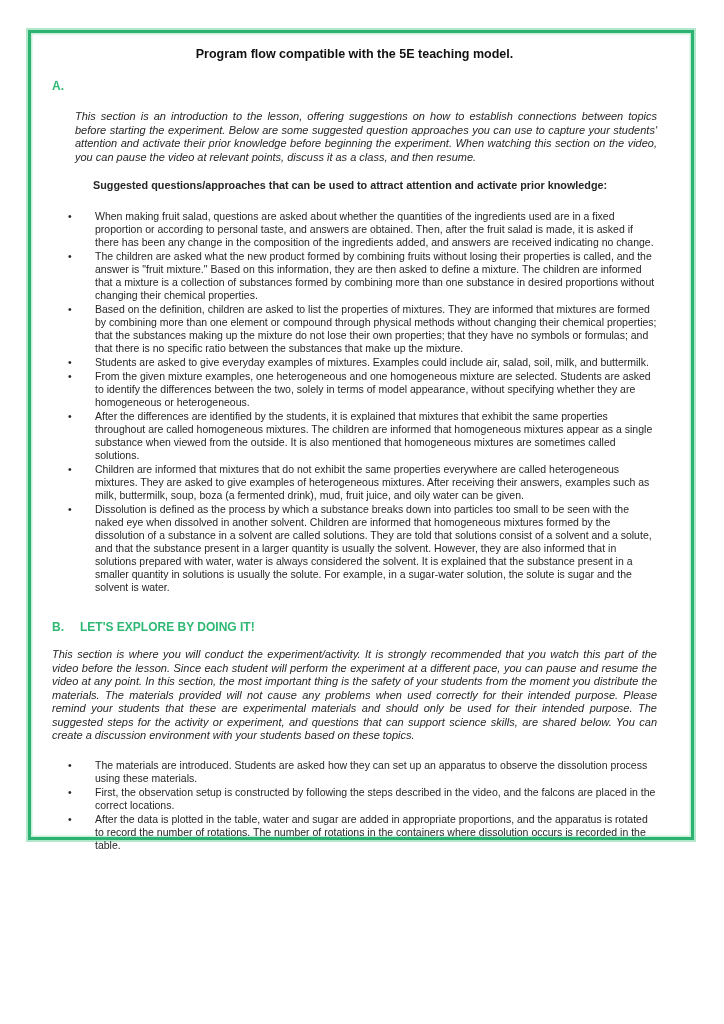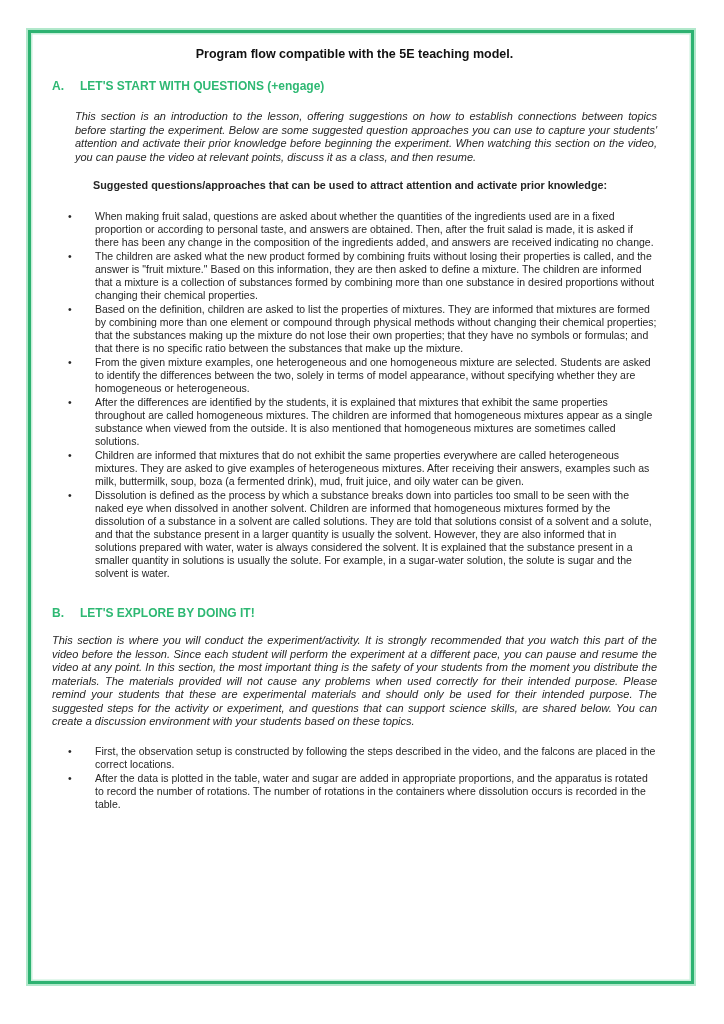--- a/index.html
+++ b/index.html
@@ -8,21 +8,21 @@
     --text-color:#262626;
     --title-color:#111111;
   }
   html,body{margin:0;padding:0;}
   body{
     width:724px;height:1024px;position:relative;background:#ffffff;
     font-family:"Liberation Sans", sans-serif;color:var(--text-color);
     overflow:hidden;
   }
   .page{
-    position:absolute;left:28px;top:30px;width:666px;height:954px;
+    position:absolute;left:28px;top:30px;width:666px;height:810px;
     box-sizing:border-box;background:#ffffff;
     border:3.5px solid var(--border-green);
     box-shadow:0 0 0 2px rgba(113,214,160,.55), inset 0 0 0 1.5px rgba(113,214,160,.40);
     padding:12px 34px 0 21px;
   }
   .title{
     text-align:center;font-weight:bold;font-size:12.5px;line-height:15px;
     color:var(--title-color);margin-top:2px;
   }
   .sec-head{
@@ -56,46 +56,47 @@
 </head>
 <body>
 
 <div class="page">
 
   <div class="title">Program flow compatible with the 5E teaching model.</div>
 
   <section>
     <div class="sec-head sec-head-a">
       <span class="sec-label">A.</span>
-      <span class="sec-title">LET'S START WITH QUESTIONS (+engage)</span>
     </div>
 
     <p class="intro intro-a">This section is an introduction to the lesson, offering suggestions on how to establish connections between topics before starting the experiment. Below are some suggested question approaches you can use to capture your students' attention and activate their prior knowledge before beginning the experiment. When watching this section on the video, you can pause the video at relevant points, discuss it as a class, and then resume.</p>
 
     <p class="subhead subhead-a">Suggested questions/approaches that can be used to attract attention and activate prior knowledge:</p>
 
     <ul class="bullets bullets-a">
       <li>When making fruit salad, questions are asked about whether the quantities of the ingredients used are in a fixed proportion or according to personal taste, and answers are obtained. Then, after the fruit salad is made, it is asked if there has been any change in the composition of the ingredients added, and answers are received indicating no change.</li>
       <li>The children are asked what the new product formed by combining fruits without losing their properties is called, and the answer is "fruit mixture." Based on this information, they are then asked to define a mixture. The children are informed that a mixture is a collection of substances formed by combining more than one substance in desired proportions without changing their chemical properties.</li>
       <li>Based on the definition, children are asked to list the properties of mixtures. They are informed that mixtures are formed by combining more than one element or compound through physical methods without changing their chemical properties; that the substances making up the mixture do not lose their own properties; that they have no symbols or formulas; and that there is no specific ratio between the substances that make up the mixture.</li>
+      <li>Students are asked to give everyday examples of mixtures. Examples could include air, salad, soil, milk, and buttermilk.</li>
       <li>From the given mixture examples, one heterogeneous and one homogeneous mixture are selected. Students are asked to identify the differences between the two, solely in terms of model appearance, without specifying whether they are homogeneous or heterogeneous.</li>
       <li>After the differences are identified by the students, it is explained that mixtures that exhibit the same properties throughout are called homogeneous mixtures. The children are informed that homogeneous mixtures appear as a single substance when viewed from the outside. It is also mentioned that homogeneous mixtures are sometimes called solutions.</li>
       <li>Children are informed that mixtures that do not exhibit the same properties everywhere are called heterogeneous mixtures. They are asked to give examples of heterogeneous mixtures. After receiving their answers, examples such as milk, buttermilk, soup, boza (a fermented drink), mud, fruit juice, and oily water can be given.</li>
       <li>Dissolution is defined as the process by which a substance breaks down into particles too small to be seen with the naked eye when dissolved in another solvent. Children are informed that homogeneous mixtures formed by the dissolution of a substance in a solvent are called solutions. They are told that solutions consist of a solvent and a solute, and that the substance present in a larger quantity is usually the solvent. However, they are also informed that in solutions prepared with water, water is always considered the solvent. It is explained that the substance present in a smaller quantity in solutions is usually the solute. For example, in a sugar-water solution, the solute is sugar and the solvent is water.</li>
     </ul>
   </section>
 
   <section>
     <div class="sec-head sec-head-b">
       <span class="sec-label">B.</span>
       <span class="sec-title">LET'S EXPLORE BY DOING IT!</span>
     </div>
 
     <p class="intro intro-b">This section is where you will conduct the experiment/activity. It is strongly recommended that you watch this part of the video before the lesson. Since each student will perform the experiment at a different pace, you can pause and resume the video at any point. In this section, the most important thing is the safety of your students from the moment you distribute the materials. The materials provided will not cause any problems when used correctly for their intended purpose. Please remind your students that these are experimental materials and should only be used for their intended purpose. The suggested steps for the activity or experiment, and questions that can support science skills, are shared below. You can create a discussion environment with your students based on these topics.</p>
 
 
     <ul class="bullets bullets-b">
+      <li>The materials are introduced. Students are asked how they can set up an apparatus to observe the dissolution process using these materials.</li>
       <li>First, the observation setup is constructed by following the steps described in the video, and the falcons are placed in the correct locations.</li>
       <li>After the data is plotted in the table, water and sugar are added in appropriate proportions, and the apparatus is rotated to record the number of rotations. The number of rotations in the containers where dissolution occurs is recorded in the table.</li>
     </ul>
   </section>
 
 </div>
 
 </body></html>

